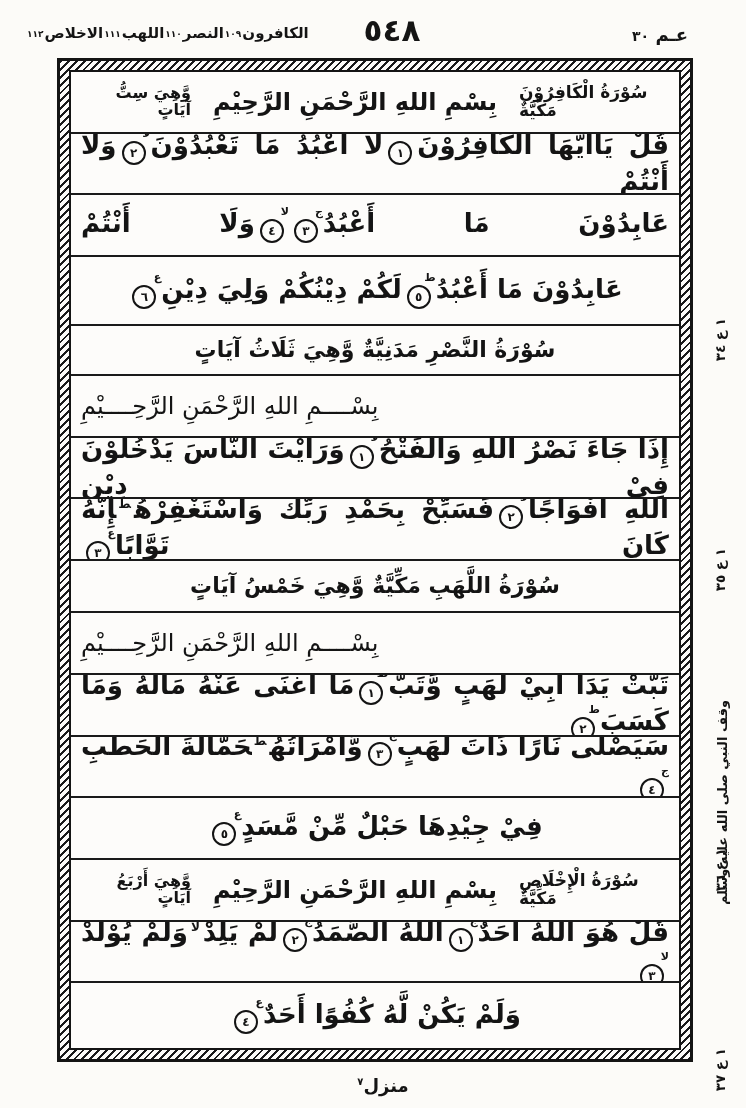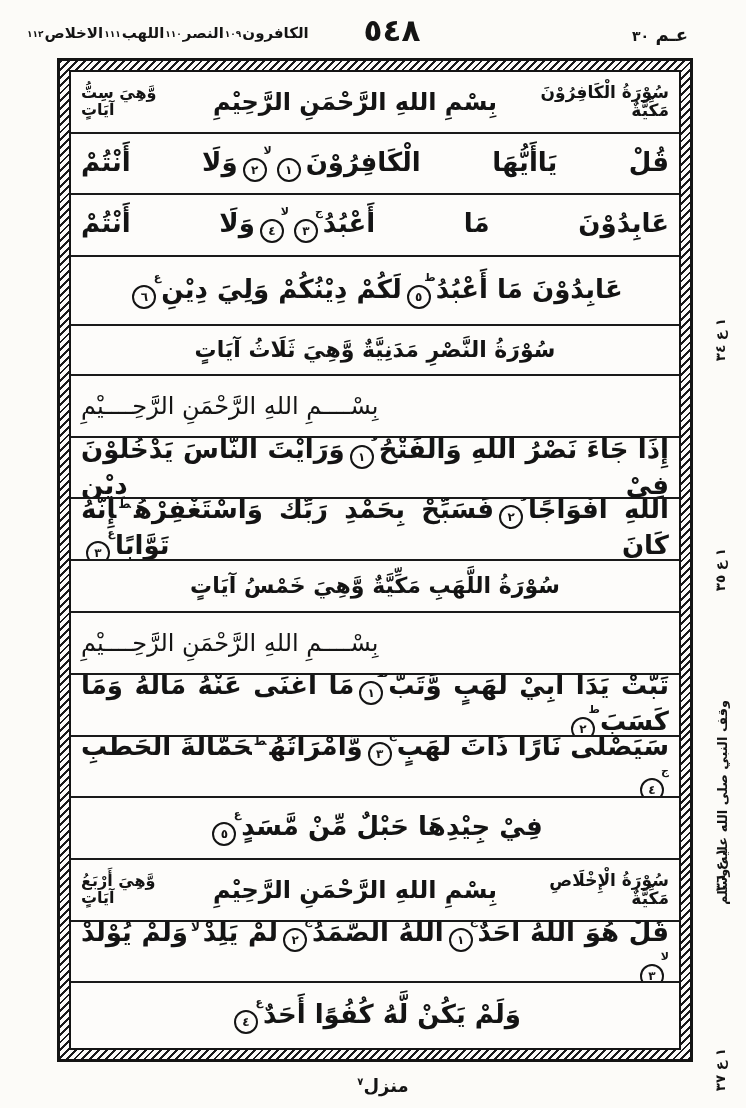--- a/index.html
+++ b/index.html
@@ -68,23 +68,23 @@
   .row.ayah .line{font-size:26px;font-weight:bold;}
   .row.ayah.justify .line{text-align:justify;text-align-last:justify;}
   .row.ayah.center .line{text-align:center;}
 
   .row.bismillah .line{font-size:24px;font-weight:normal;text-align:left;}
   .row.surah-header-center .line{font-size:22px;font-weight:bold;text-align:center;}
 
   .row.surah-header-split .line{
     display:flex;justify-content:space-between;align-items:center;
   }
-  .row.surah-header-split .part-title{font-size:17px;font-weight:bold;max-width:150px;line-height:1.05;text-align:right;}
+  .row.surah-header-split .part-title{font-size:17px;font-weight:bold;max-width:150px;line-height:1.05;text-align:left;}
   .row.surah-header-split .part-bismillah{font-size:24px;font-weight:bold;}
-  .row.surah-header-split .part-count{font-size:16px;font-weight:bold;max-width:110px;line-height:1.05;text-align:left;}
+  .row.surah-header-split .part-count{font-size:16px;font-weight:bold;max-width:110px;line-height:1.05;text-align:right;}
 
   
   .vn{
     display:inline-flex;align-items:center;justify-content:center;
     width:20px;height:20px;border:2px solid #141414;border-radius:50%;
     font-size:12px;font-weight:bold;line-height:1;
     margin:0 5px;vertical-align:-3px;position:relative;
   }
   .vn .above{
     position:absolute;top:-15px;right:-7px;
@@ -138,21 +138,21 @@
     <div class="row surah-header-split" dir="rtl">
           <div class="line">
             <span class="part-title">سُوْرَةُ الْكَافِرُوْنَ مَكِّيَّةٌ</span>
             <span class="part-bismillah">بِسْمِ اللهِ الرَّحْمَنِ الرَّحِيْمِ</span>
             <span class="part-count">وَّهِيَ سِتُّ آيَاتٍ</span>
           </div>
         </div>
         <div class="row ayah justify" dir="rtl">
           <div class="line"><span class="txt">قُلْ يَاأَيُّهَا الْكَافِرُوْنَ</span><span class="vn">
               <span class="num">١</span>
-            </span><span class="vn">
+            </span><span class="txt">لَا أَعْبُدُ مَا تَعْبُدُوْنَ</span><span class="vn">
               <span class="num">٢</span>
               <span class="above">لا</span>
             </span><span class="txt">وَلَا أَنْتُمْ</span></div>
         </div>
         <div class="row ayah justify" dir="rtl">
           <div class="line"><span class="txt">عَابِدُوْنَ مَا أَعْبُدُ</span><span class="vn">
               <span class="num">٣</span>
               <span class="above">ج</span>
             </span><span class="vn">
               <span class="num">٤</span>

